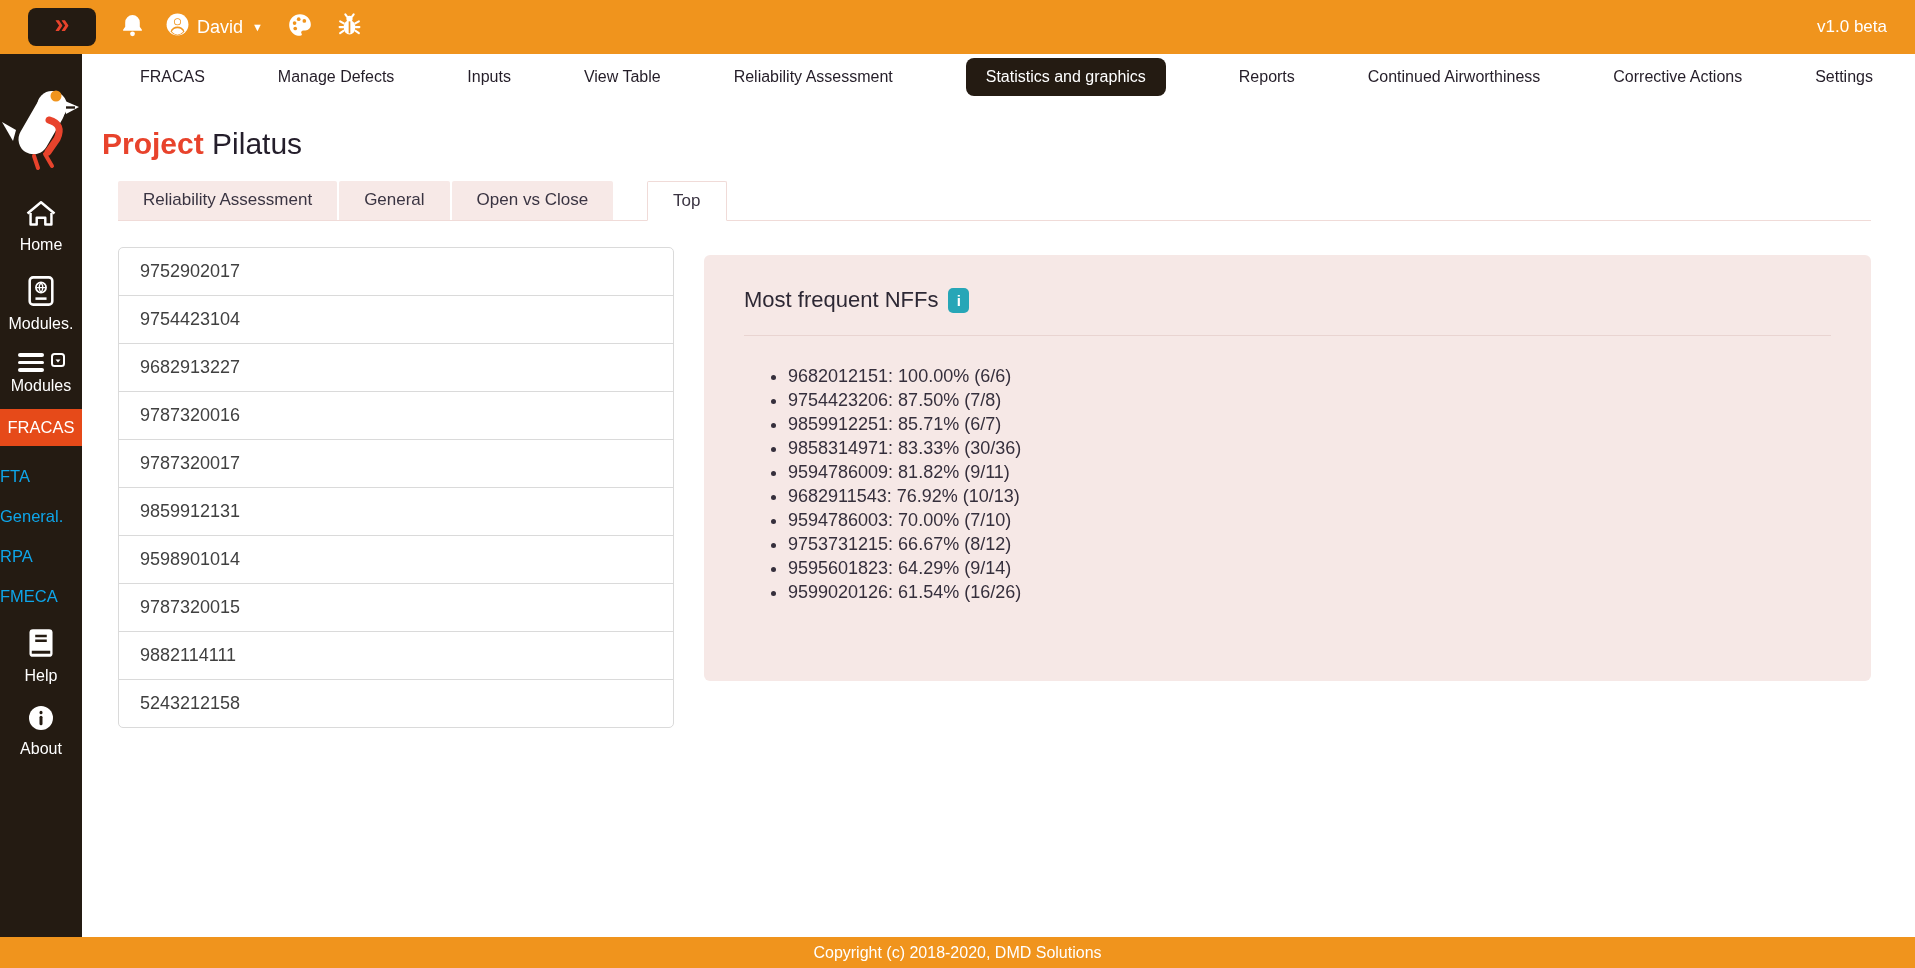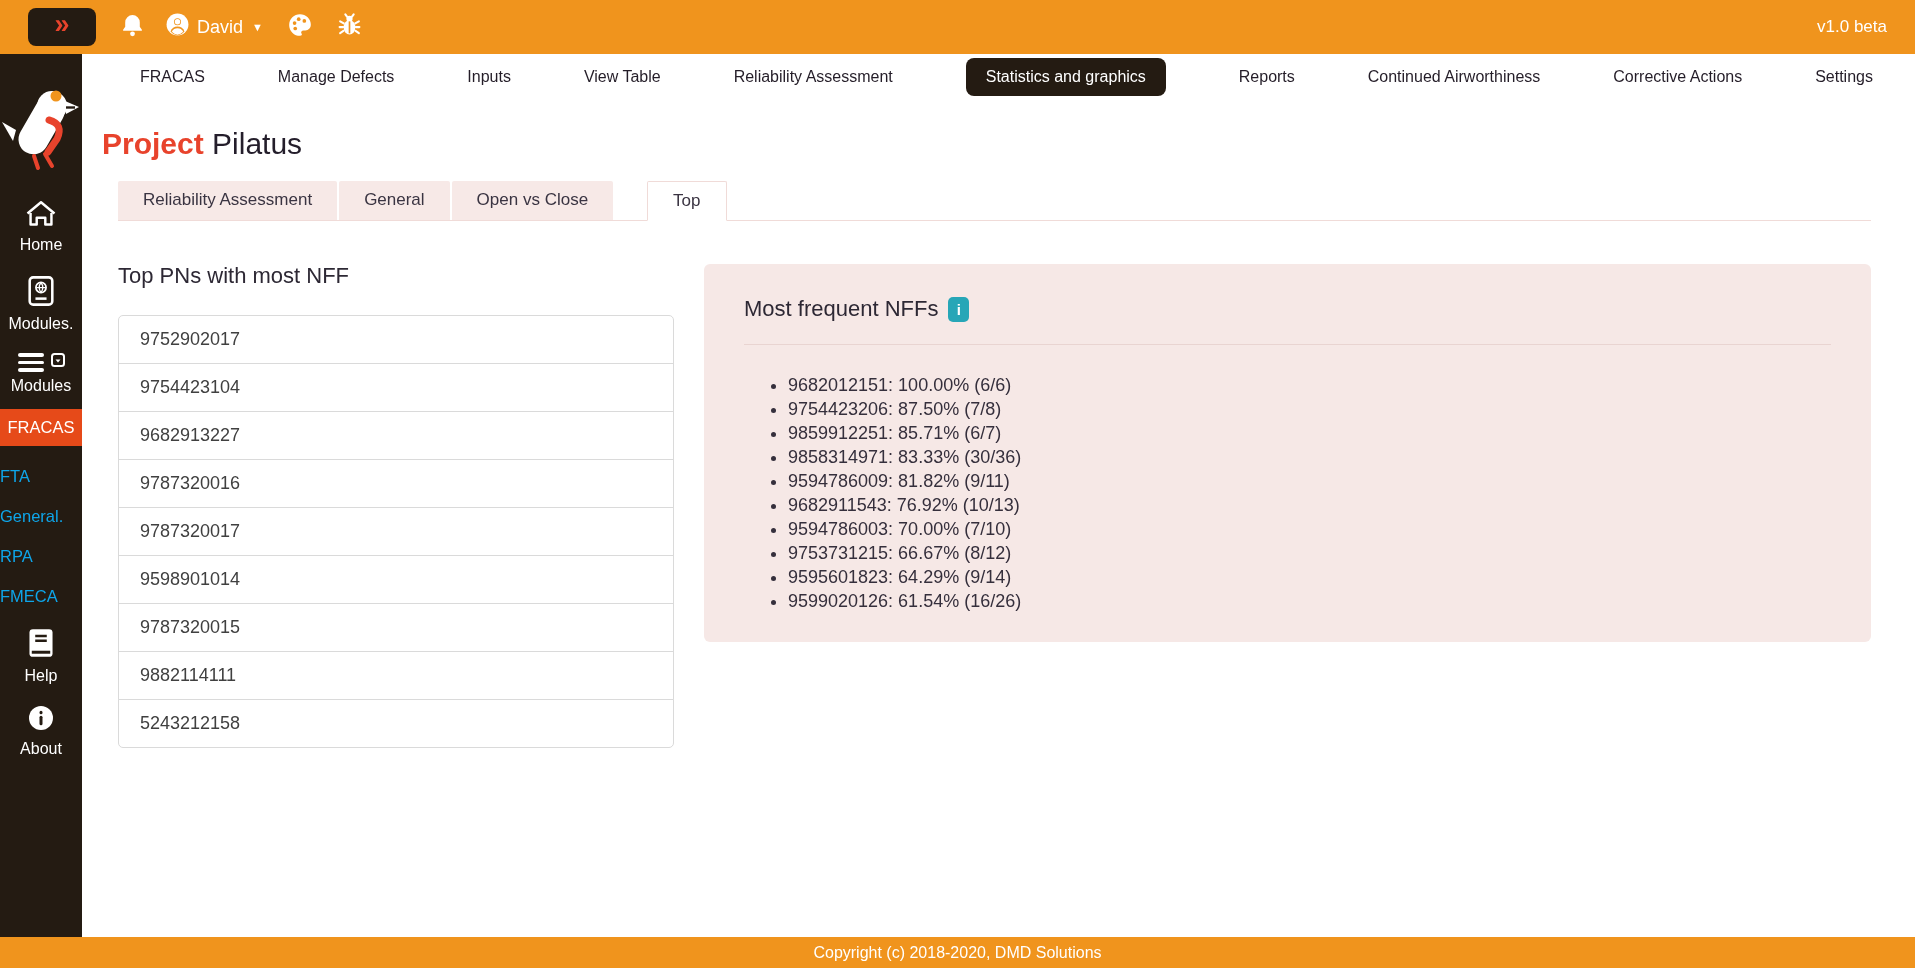--- a/index.html
+++ b/index.html
@@ -55,21 +55,21 @@
 
   .content { display:flex; padding-left:16px; }
   .left-col { width:556px; flex-shrink:0; }
   .left-heading { margin-top:42px; font-size:22px; font-weight:400; color:#2D2834; }
   .pn-list { margin-top:26px; }
   .pn-item { background:#fff; border:1px solid #DADADA; margin-top:-1px; height:49px;
     display:flex; align-items:center; padding-left:21px; font-size:18px; color:#404040; }
   .pn-item:first-child { border-radius:5px 5px 0 0; margin-top:0; }
   .pn-item:last-child { border-radius:0 0 5px 5px; }
 
-  .right-panel { flex:1; margin-left:30px; margin-top:43px; height:378px; background:#F6E8E6;
+  .right-panel { flex:1; margin-left:30px; margin-top:34px; height:426px; background:#F6E8E6;
     border-radius:6px; padding:32px 40px; }
   .panel-heading { font-size:22px; font-weight:400; color:#2D2834; display:flex; align-items:center; gap:10px; }
   .info-badge { width:21px; height:25px; background:#27A6B7; border-radius:5px; color:#fff;
     display:flex; align-items:center; justify-content:center; font-size:15px; font-weight:700; cursor:pointer; }
   .panel-divider { margin-top:22px; border-top:1px solid #E9D4D1; }
   .nff-list { margin:28px 0 0 0; padding-left:44px; color:#352F3C; }
   .nff-list li { font-size:18px; line-height:24px; }
 
   
   .footer { height:31px; background:#F0941D; color:#fff; font-size:16px;
@@ -250,27 +250,27 @@
       <div class="tabs">
         <div class="tab">Reliability Assessment</div>
         <div class="tab">General</div>
         <div class="tab">Open vs Close</div>
         <div class="tab active">Top</div>
       </div>
 
       <div class="content">
 
         <div class="left-col">
-          <div class="left-heading">Top PNs with most NFF</div>
           <div class="pn-list">
             <div class="pn-item">9752902017</div>
             <div class="pn-item">9754423104</div>
             <div class="pn-item">9682913227</div>
             <div class="pn-item">9787320016</div>
             <div class="pn-item">9787320017</div>
+            <div class="pn-item">9859912131</div>
             <div class="pn-item">9598901014</div>
             <div class="pn-item">9787320015</div>
             <div class="pn-item">9882114111</div>
             <div class="pn-item">5243212158</div>
           </div>
         </div>
 
         <div class="right-panel">
           <div class="panel-heading">
             <span>Most frequent NFFs</span>

